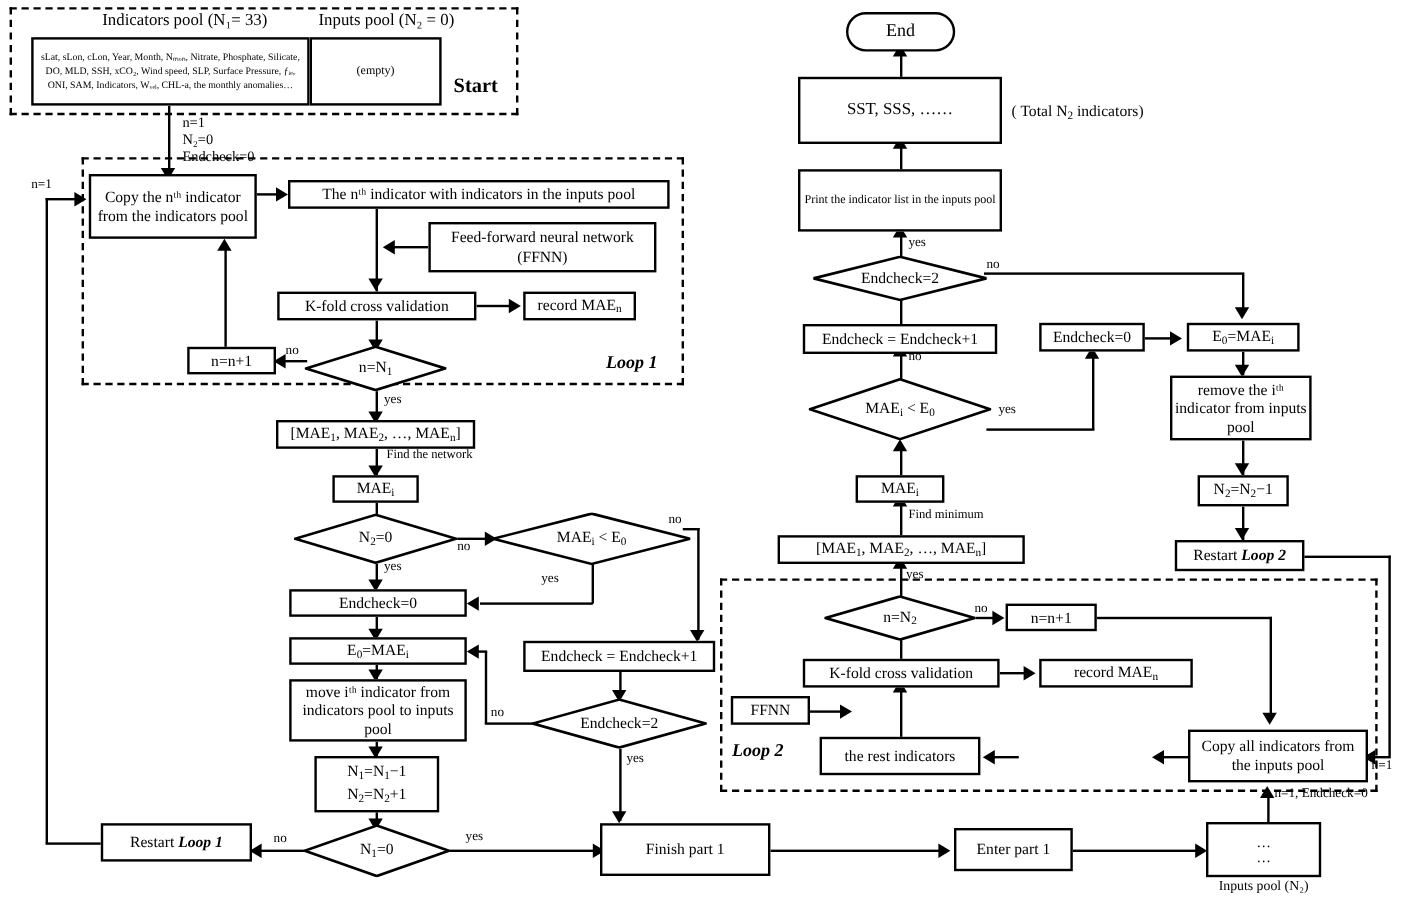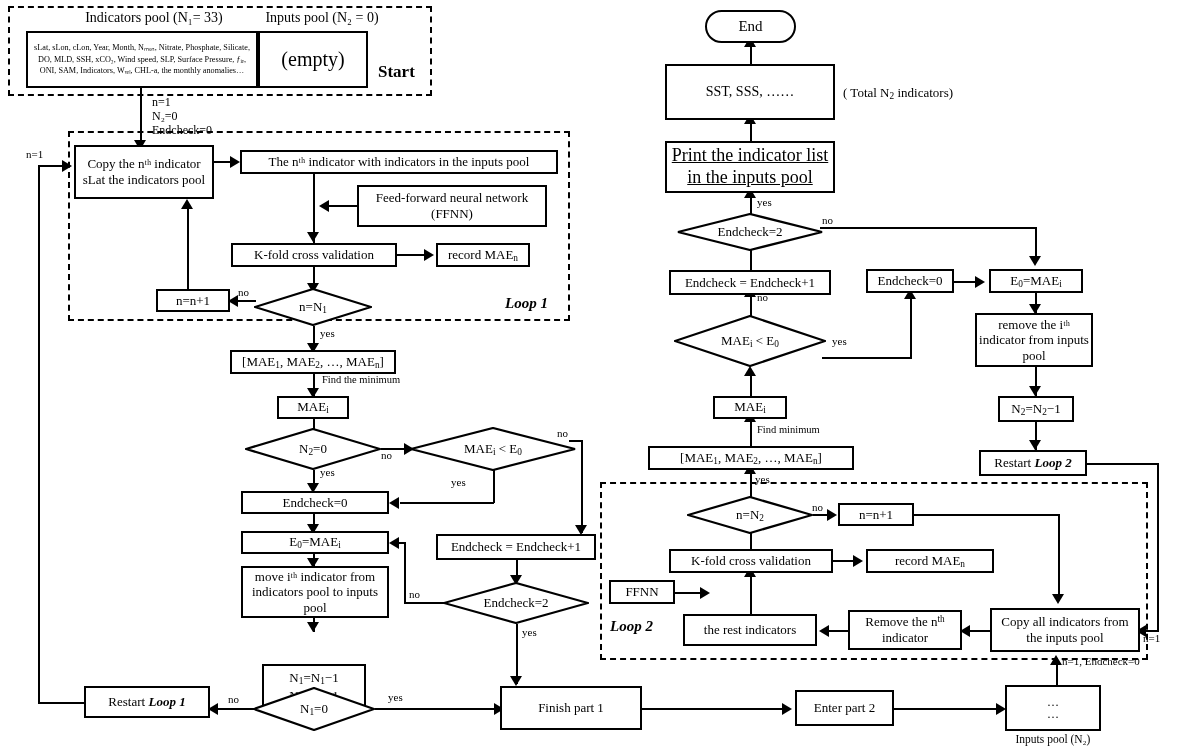--- a/index.html
+++ b/index.html
@@ -48,39 +48,39 @@
   <div class="lbl" style="left:40px;top:10px;width:228px;text-align:center;font-size:14px;">
     <span>Indicators pool (N₁= 33)</span>
   </div>
   <div class="lbl" style="left:258px;top:10px;width:128px;text-align:center;font-size:14px;">
     <span>Inputs pool (N₂ = 0)</span>
   </div>
 
   <div class="node box" style="left:26px;top:31px;width:232px;height:57px;padding:2px 4px;font-size:8.2px;line-height:1.45;">
     <span>sLat, sLon, cLon, Year, Month, Nₘₒₙ, Nitrate, Phosphate, Silicate, DO, MLD, SSH, xCO₂, Wind speed, SLP, Surface Pressure, ƒᵢₑ, ONI, SAM, Indicators, Wᵥₑₗ, CHL-a, the monthly anomalies…</span>
   </div>
-  <div class="node box" style="left:258px;top:31px;width:110px;height:57px;font-size:20px;justify-content:center;">
+  <div class="node box" style="left:258px;top:31px;width:110px;height:57px;font-size:10px;justify-content:center;">
     <span>(empty)</span>
   </div>
 
   <div class="lbl" style="left:152px;top:96px;font-size:12px;line-height:1.15;">
     <div>n=1</div>
     <div>N₂=0</div>
     <div>Endcheck=0</div>
   </div>
   <div class="ln vl" style="left:140px;top:88px;height:56px;"></div>
   <div class="arw ad" style="left:134px;top:140px;"></div>
 
   <div class="dashbox" style="left:68px;top:131px;width:502px;height:190px;"></div>
   <div class="loopname" style="left:505px;top:295px;font-size:15px;">
     <span>Loop 1</span>
   </div>
 
   <div class="node box" style="left:74px;top:145px;width:140px;height:54px;font-size:13px;line-height:1.22;padding:0 3px;">
-    <span>Copy the nᵗʰ indicator sLat the indicators pool</span>
+    <span>Copy the nᵗʰ indicator from the indicators pool</span>
   </div>
 
   <div class="node box" style="left:240px;top:150px;width:318px;height:24px;font-size:13px;">
     <span>The nᵗʰ indicator with indicators in the inputs pool</span>
   </div>
 
   <div class="ln hl" style="left:214px;top:161px;width:18px;"></div>
   <div class="arw ar" style="left:230px;top:156px;"></div>
 
   <div class="node box" style="left:357px;top:185px;width:190px;height:42px;font-size:13px;line-height:1.22;">
@@ -129,21 +129,21 @@
   <div class="arw ad" style="left:307px;top:343px;"></div>
   <div class="lbl" style="left:320px;top:327px;font-size:11px;">
     <span>yes</span></div>
 
   <div class="node box" style="left:230px;top:350px;width:166px;height:24px;font-size:13px;">
     <span>[MAE<sub>1</sub>, MAE<sub>2</sub>, …, MAE<sub>n</sub>]</span>
   </div>
   <div class="ln vl" style="left:313px;top:374px;height:22px;"></div>
   <div class="arw ad" style="left:307px;top:388px;"></div>
   <div class="lbl" style="left:322px;top:374px;font-size:10.5px;">
-    <span>Find the minimum</span></div>
+    <span>Find the network</span></div>
 
   <div class="node box" style="left:277px;top:396px;width:72px;height:23px;font-size:13px;">
     <span>MAE<sub>i</sub></span>
   </div>
   <div class="ln vl" style="left:313px;top:419px;height:21px;"></div>
   <div class="arw ad" style="left:307px;top:434px;"></div>
 
   <div class="dia" style="left:245px;top:428px;width:136px;height:42px;">
     <svg width="136" height="42" viewBox="0 0 136 42">
         <polygon points="68,1 135,21 68,41 1,21" fill="#fff" stroke="#000" stroke-width="2.2"></polygon>
@@ -222,21 +222,21 @@
   <div class="ln hl" style="left:398px;top:542px;width:8px;"></div>
   <div class="arw al" style="left:389px;top:537px;"></div>
   <div class="lbl" style="left:409px;top:588px;font-size:11px;">
     <span>no</span></div>
 
   <div class="ln vl" style="left:516px;top:624px;height:60px;"></div>
   <div class="arw ad" style="left:510px;top:676px;"></div>
   <div class="lbl" style="left:522px;top:626px;font-size:11px;">
     <span>yes</span></div>
 
-  <div class="node box" style="left:262px;top:630px;width:104px;height:47px;font-size:13px;line-height:1.2;flex-direction:column;margin-top:34px;">
+  <div class="node box" style="left:262px;top:630px;width:104px;height:47px;font-size:13px;line-height:1.2;flex-direction:column;">
     <span>N<sub>1</sub>=N<sub>1</sub>−1</span>
     <span>N<sub>2</sub>=N<sub>2</sub>+1</span>
   </div>
   <div class="ln vl" style="left:313px;top:618px;height:14px;"></div>
   <div class="arw ad" style="left:307px;top:622px;"></div>
   <div class="ln vl" style="left:313px;top:672px;height:16px;"></div>
   <div class="arw ad" style="left:307px;top:682px;"></div>
 
   <div class="dia" style="left:253px;top:687px;width:122px;height:44px;">
     <svg width="122" height="44" viewBox="0 0 122 44">
@@ -264,21 +264,21 @@
 
   <div class="ln hl" style="left:375px;top:708px;width:123px;"></div>
   <div class="arw ar" style="left:494px;top:703px;"></div>
   <div class="lbl" style="left:388px;top:691px;font-size:11px;">
     <span>yes</span></div>
 
   <div class="node box" style="left:500px;top:686px;width:142px;height:44px;font-size:13px;">
     <span>Finish part 1</span>
   </div>
   <div class="node box" style="left:795px;top:690px;width:99px;height:36px;font-size:13px;">
-    <span>Enter  part 2</span>
+    <span>Enter  part 1</span>
   </div>
   <div class="ln hl" style="left:642px;top:708px;width:144px;"></div>
   <div class="arw ar" style="left:782px;top:703px;"></div>
   <div class="ln hl" style="left:894px;top:708px;width:106px;"></div>
   <div class="arw ar" style="left:996px;top:703px;"></div>
 
   <div class="node box" style="left:1005px;top:685px;width:96px;height:46px;font-size:12px;flex-direction:column;line-height:1.0;">
     <span>…</span>
     <span>…</span>
   </div>
@@ -290,23 +290,20 @@
   <div class="lbl" style="left:1062px;top:655px;font-size:11px;">
     <span>n=1, Endcheck=0</span></div>
 
   <div class="dashbox" style="left:600px;top:482px;width:548px;height:178px;"></div>
   <div class="loopname" style="left:610px;top:618px;font-size:15px;">
     <span>Loop 2</span>
   </div>
 
   <div class="node box" style="left:990px;top:608px;width:150px;height:44px;font-size:13px;line-height:1.2;">
     <span>Copy all indicators from the inputs pool</span>
-  </div>
-  <div class="node box" style="left:848px;top:610px;width:114px;height:40px;font-size:13px;line-height:1.2;">
-    <span>Remove the n<sup>th</sup> indicator</span>
   </div>
   <div class="node box" style="left:683px;top:614px;width:134px;height:32px;font-size:13px;">
     <span>the rest indicators</span>
   </div>
   <div class="node box" style="left:609px;top:580px;width:66px;height:24px;font-size:13px;">
     <span>FFNN</span>
   </div>
   <div class="node box" style="left:669px;top:549px;width:164px;height:24px;font-size:13px;">
     <span>K-fold cross validation</span>
   </div>
@@ -445,21 +442,21 @@
   <div class="ln vl" style="left:1035px;top:227px;height:32px;"></div>
   <div class="arw ad" style="left:1029px;top:256px;"></div>
   <div class="lbl" style="left:822px;top:214px;font-size:11px;">
     <span>no</span></div>
 
   <div class="ln vl" style="left:750px;top:193px;height:21px;"></div>
   <div class="arw au" style="left:744px;top:188px;"></div>
   <div class="lbl" style="left:757px;top:196px;font-size:11px;">
     <span>yes</span></div>
 
-  <div class="node box" style="left:665px;top:141px;width:170px;height:52px;font-size:18px;line-height:1.22;text-decoration:underline;">
+  <div class="node box" style="left:665px;top:141px;width:170px;height:52px;font-size:10px;line-height:1.22;">
     <span>Print the indicator list in the inputs pool</span>
   </div>
   <div class="ln vl" style="left:750px;top:120px;height:22px;"></div>
   <div class="arw au" style="left:744px;top:114px;"></div>
 
   <div class="node box" style="left:665px;top:64px;width:170px;height:56px;font-size:14px;align-items:center;">
     <span>SST, SSS, ……</span>
   </div>
   <div class="lbl" style="left:843px;top:85px;font-size:13px;">
     <span>( Total N<sub>2</sub> indicators)</span></div>

